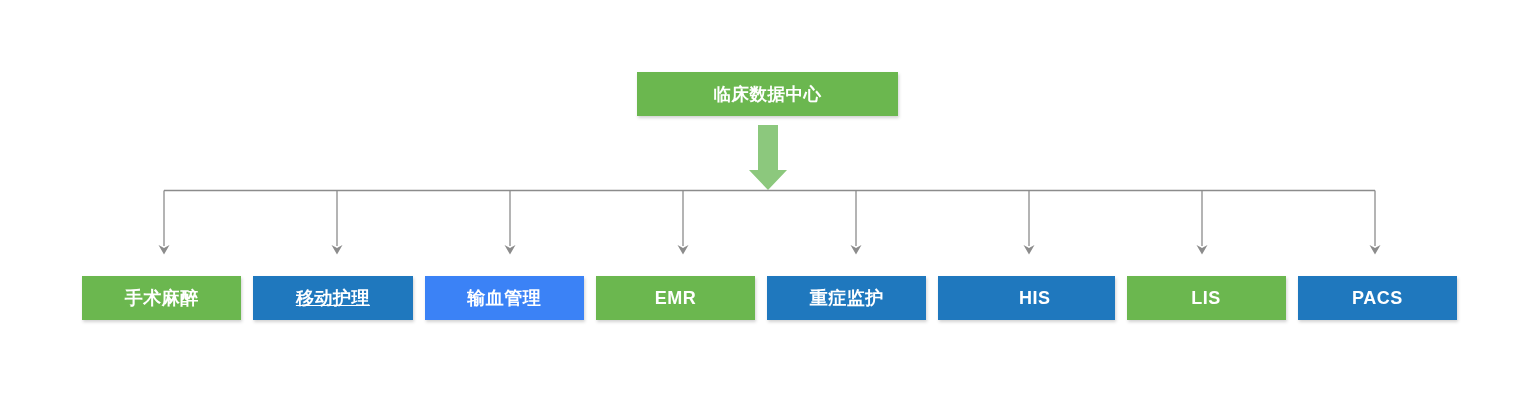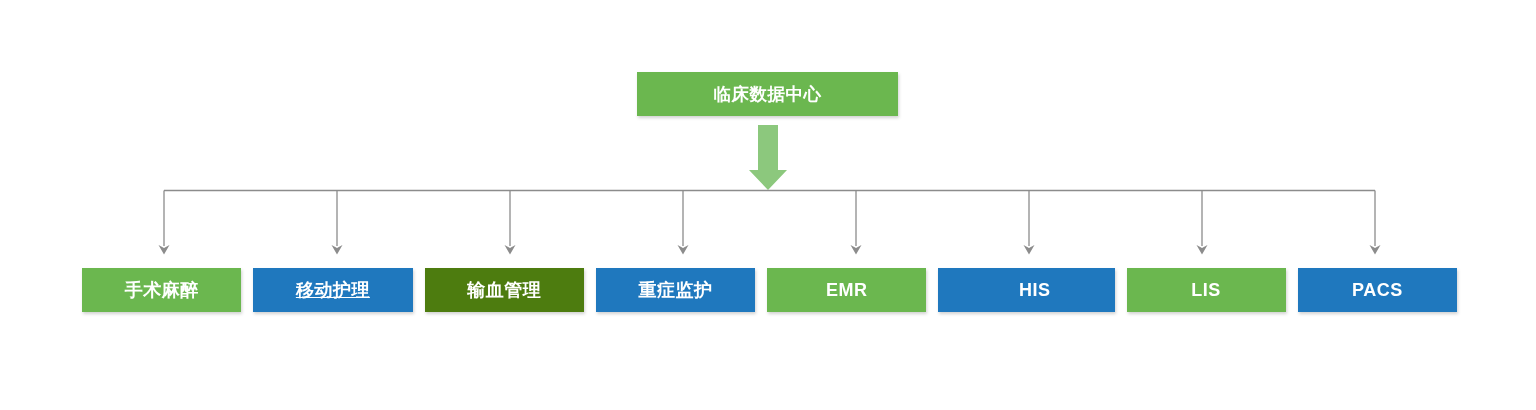--- a/index.html
+++ b/index.html
@@ -48,21 +48,21 @@
     left: 637px;
     top: 72px;
     width: 261px;
     height: 44px;
     font-size: 17.5px;
     letter-spacing: 0.5px;
   }
   .children-row {
     position: absolute;
     left: 82px;
-    top: 268px;
+    top: 276px;
     width: 1375px;
     height: 44px;
     display: flex;
     gap: 12px;
   }
   .child-box {
     flex: 1 1 0;
     display: flex;
     align-items: center;
     justify-content: center;
@@ -123,28 +123,28 @@
     <span>临床数据中心</span>
   </div>
 
   <div class="children-row">
     <div class="child-box" style="background-color: rgb(107, 183, 79);">
       <span>手术麻醉</span>
     </div>
     <div class="child-box" style="background-color: rgb(31, 120, 190); text-decoration: underline;">
       <span>移动护理</span>
     </div>
-    <div class="child-box" style="background-color: #4d7c0f;">
+    <div class="child-box" style="background-color: #3b82f6;">
       <span>输血管理</span>
+    </div>
+    <div class="child-box" style="background-color: rgb(107, 183, 79);">
+      <span>EMR</span>
     </div>
     <div class="child-box" style="background-color: rgb(31, 120, 190);">
       <span>重症监护</span>
-    </div>
-    <div class="child-box" style="background-color: rgb(107, 183, 79);">
-      <span>EMR</span>
     </div>
     <div class="child-box" style="background-color: rgb(31, 120, 190); padding-left: 17px;">
       <span>HIS</span>
     </div>
     <div class="child-box" style="background-color: rgb(107, 183, 79); text-align: right;">
       <span>LIS</span>
     </div>
     <div class="child-box" style="background-color: rgb(31, 120, 190);">
       <span>PACS</span>
     </div>

